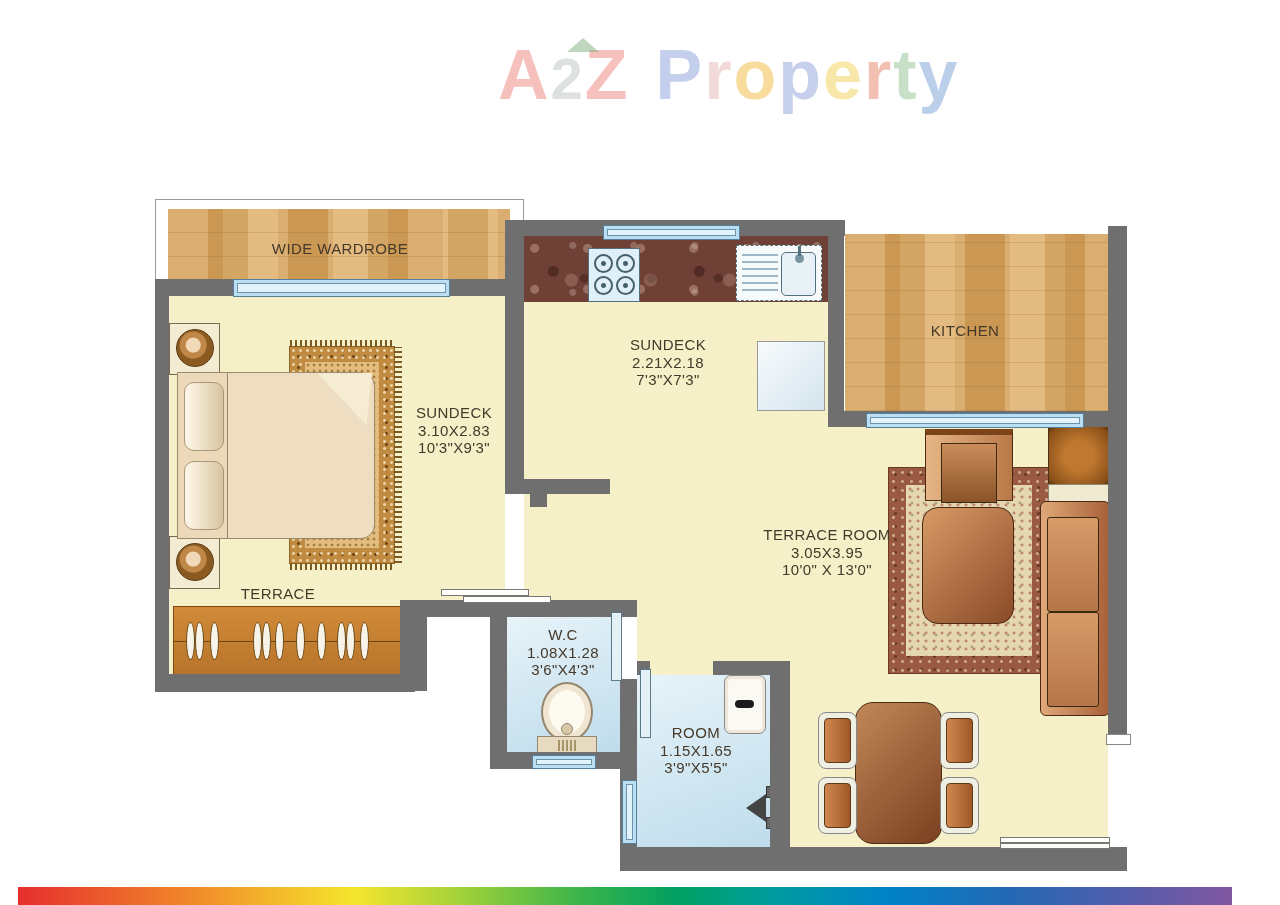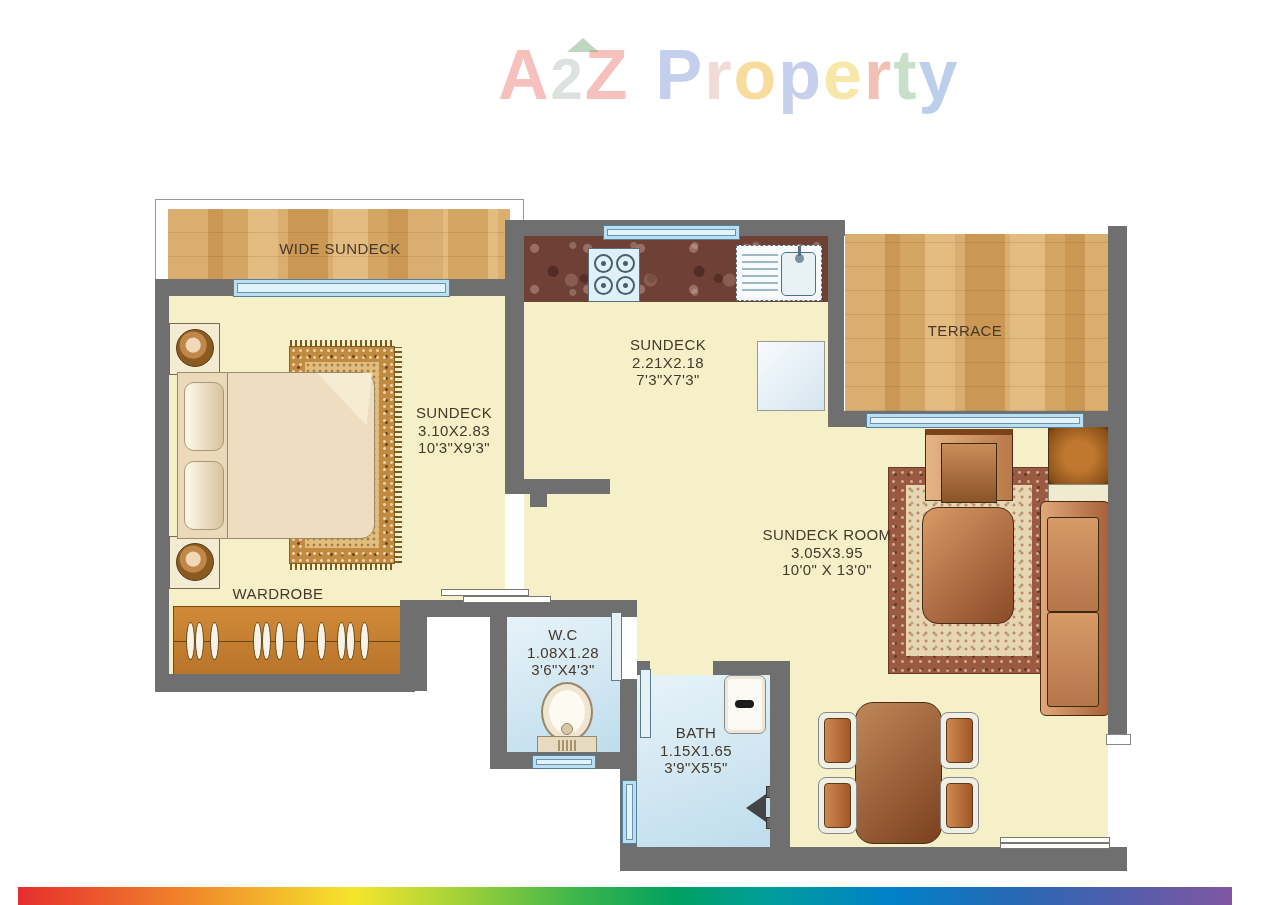--- a/index.html
+++ b/index.html
@@ -276,48 +276,48 @@
   <div class="tank" style="left:537px;top:712px;width:58px;height:17px">
       <i></i>
     </div>
   <div class="wbasin" style="left:724px;top:651px;width:40px;height:57px"></div>
   <div class="tap" style="left:735px;top:676px;width:19px;height:8px"></div>
   <div class="shower" style="left:746px;top:770px;width:20px;height:28px"></div>
   <div class="knob" style="left:766px;top:762px"></div>
   <div class="knob" style="left:766px;top:793px"></div>
 
   <div class="rlabel" style="left:340px;top:216px">
-    <div>WIDE SUNDECK</div>
+    <div>WIDE WARDROBE</div>
   </div>
   <div class="rlabel" style="left:454px;top:380px">
     <div>SUNDECK</div>
     <div>3.10X2.83</div>
     <div>10'3"X9'3"</div>
   </div>
   <div class="rlabel" style="left:668px;top:312px">
     <div>SUNDECK</div>
     <div>2.21X2.18</div>
     <div>7'3"X7'3"</div>
   </div>
   <div class="rlabel" style="left:965px;top:298px">
-    <div>TERRACE</div>
+    <div>KITCHEN</div>
   </div>
   <div class="rlabel" style="left:827px;top:502px">
-    <div>SUNDECK ROOM</div>
+    <div>TERRACE ROOM</div>
     <div>3.05X3.95</div>
     <div>10'0" X 13'0"</div>
   </div>
   <div class="rlabel" style="left:278px;top:561px">
-    <div>WARDROBE</div>
+    <div>TERRACE</div>
   </div>
   <div class="rlabel" style="left:563px;top:602px">
     <div>W.C</div>
     <div>1.08X1.28</div>
     <div>3'6"X4'3"</div>
   </div>
   <div class="rlabel" style="left:696px;top:700px">
-    <div>BATH</div>
+    <div>ROOM</div>
     <div>1.15X1.65</div>
     <div>3'9"X5'5"</div>
   </div>
 
   <div class="rainbow"></div>
 </div>
 
 </body></html>

